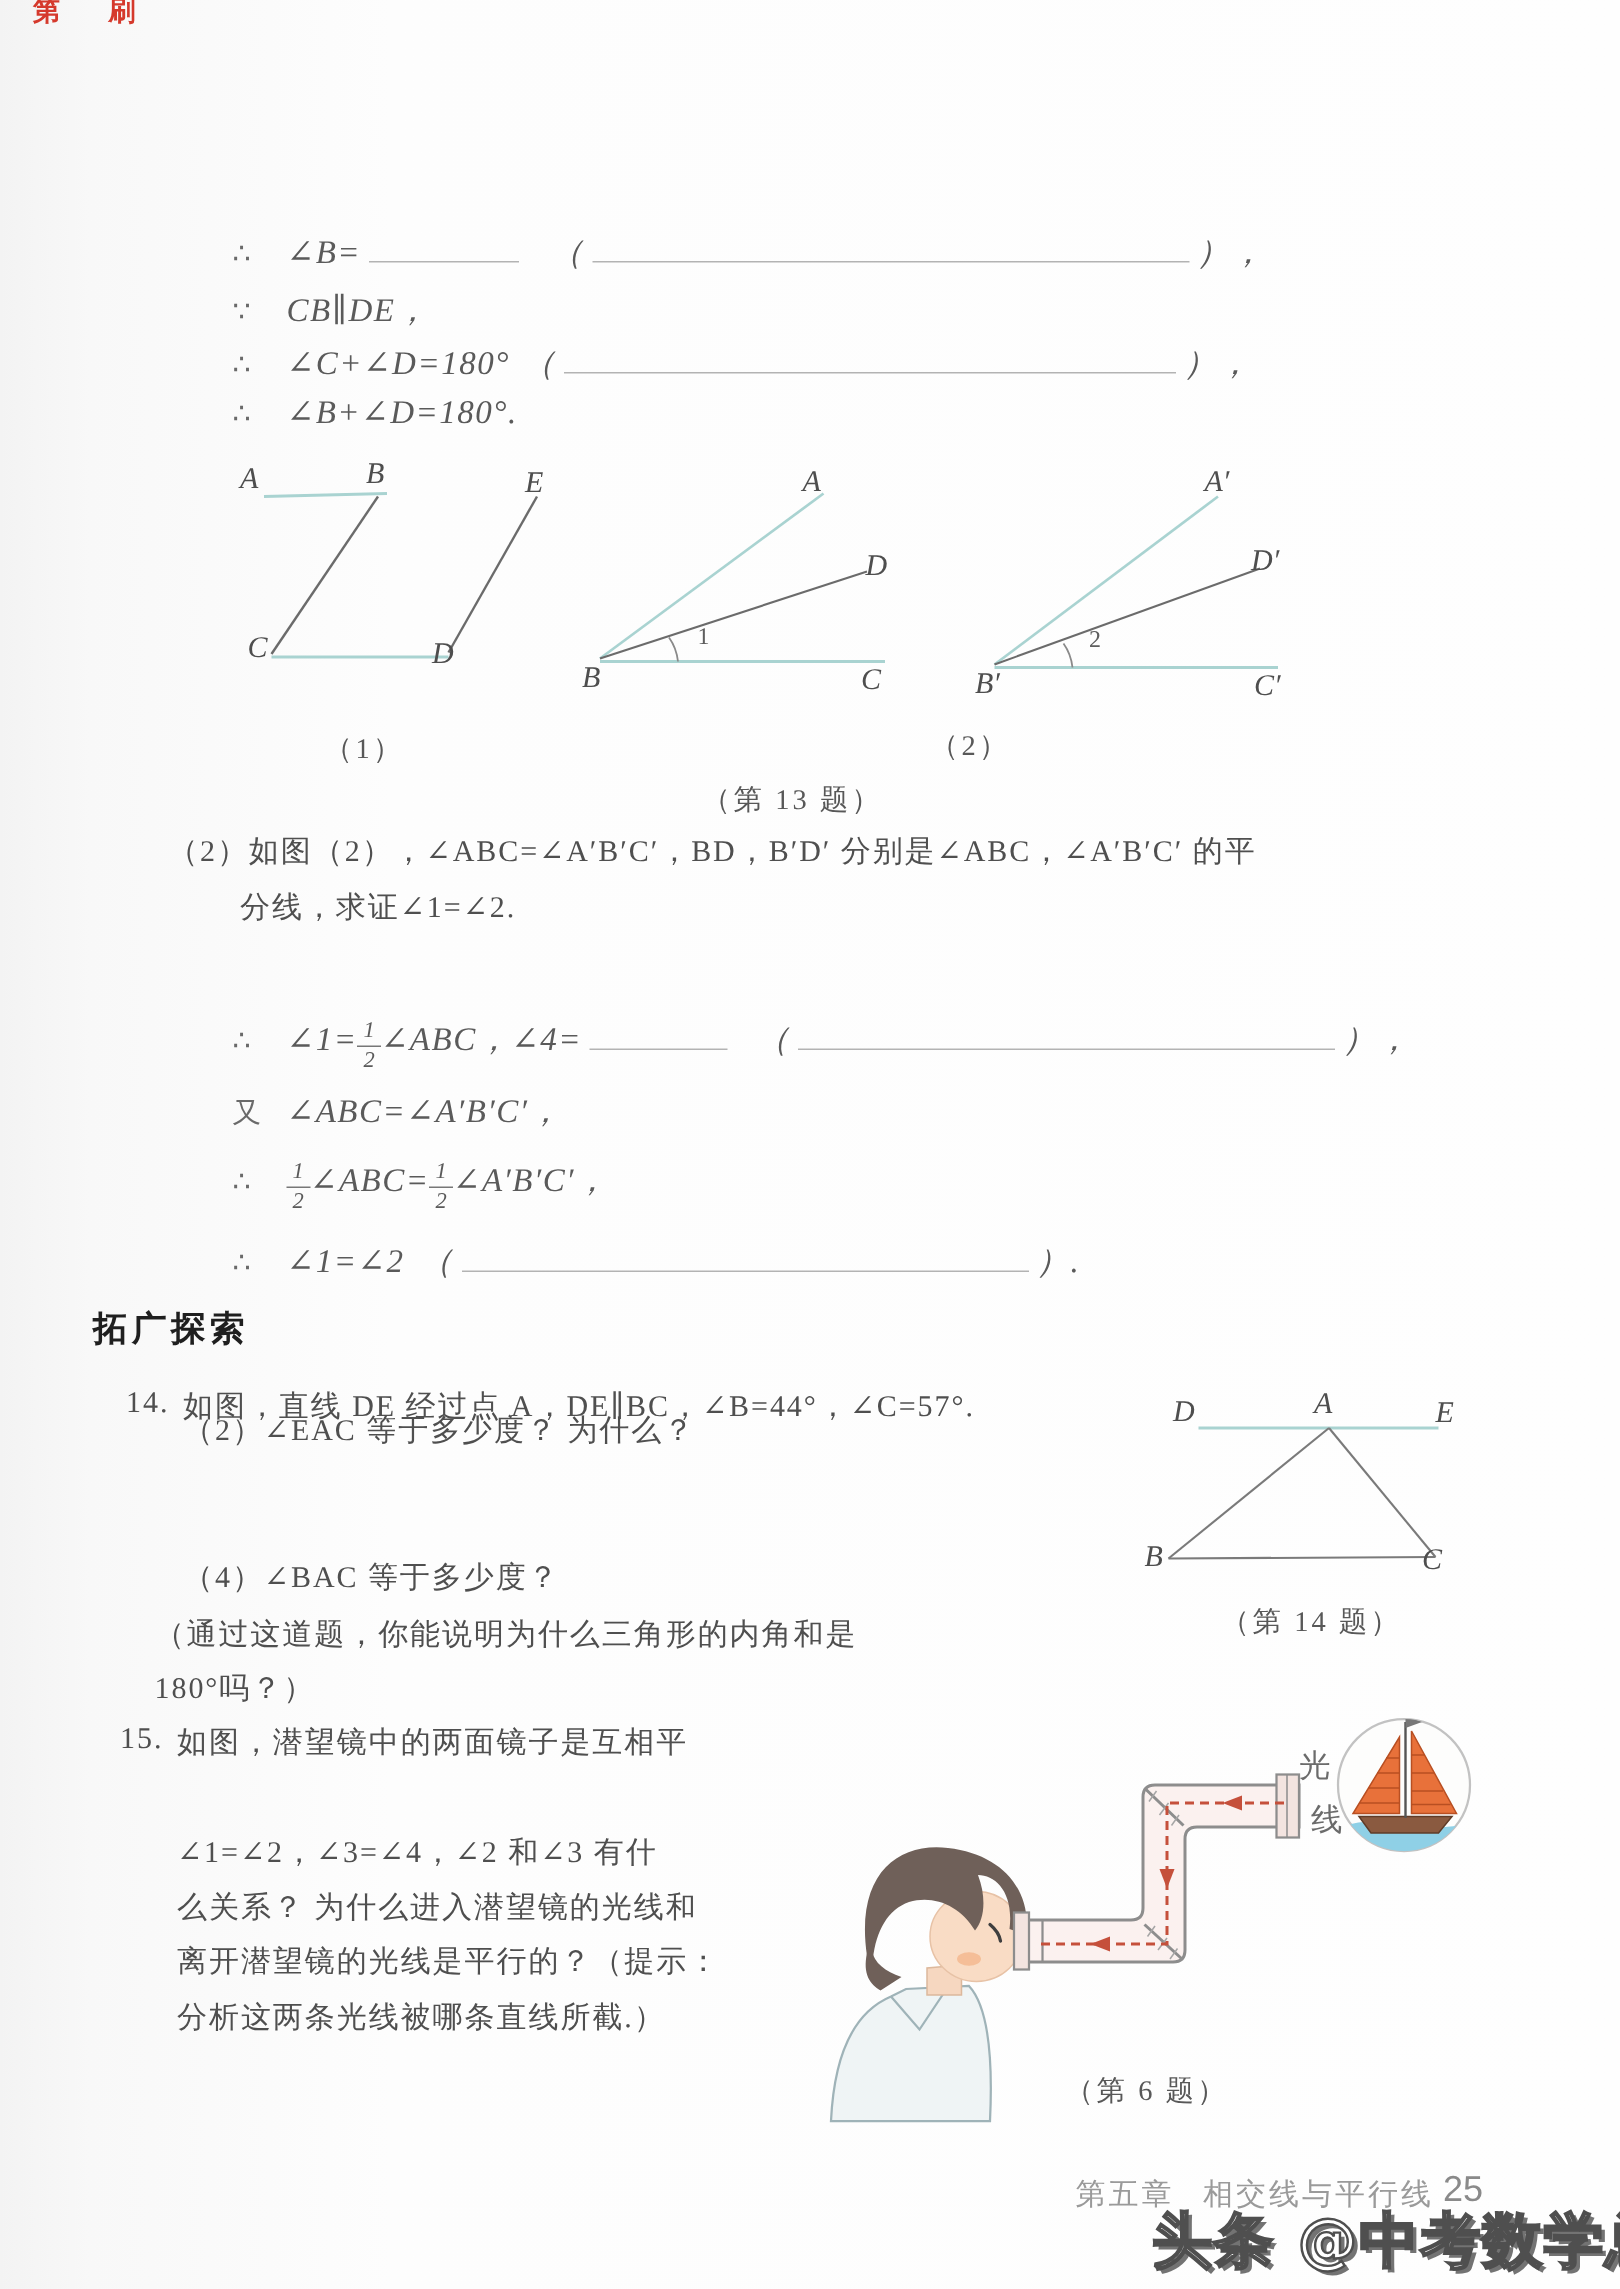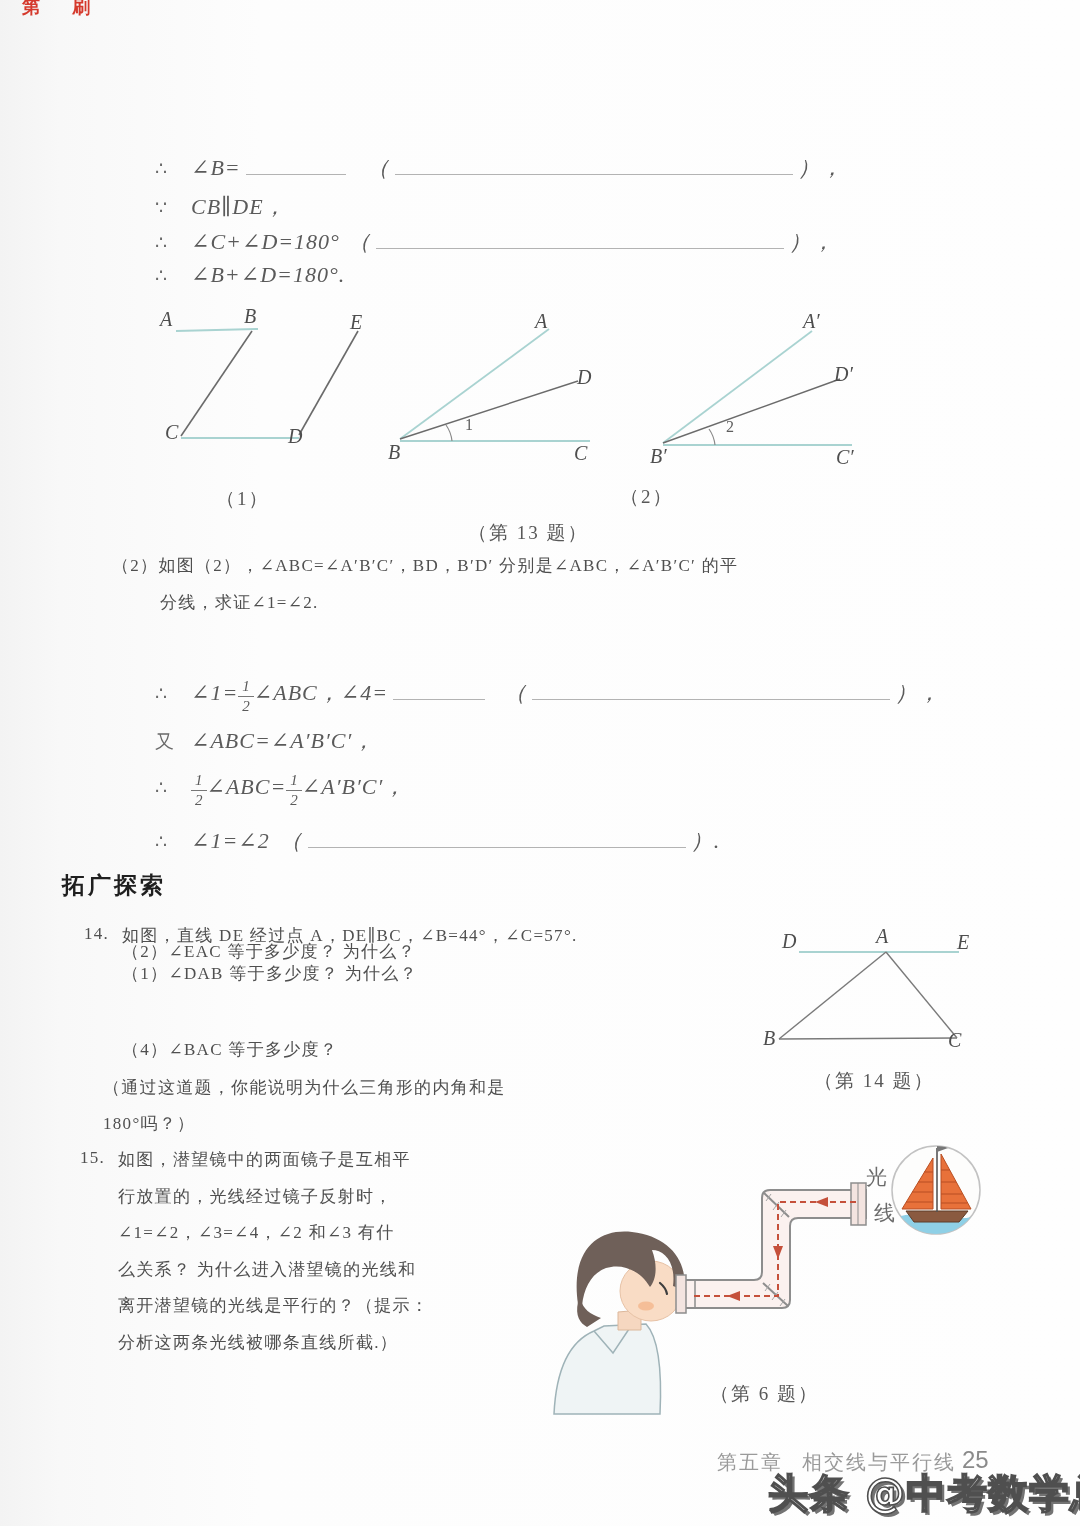--- a/index.html
+++ b/index.html
@@ -12,21 +12,21 @@
   .corner{position:absolute; left:22px; top:-5px; color:#d5392c; font-size:18px; font-weight:bold; letter-spacing:13px; font-family:"DejaVu Sans",sans-serif;}
   
   .line{position:absolute; white-space:nowrap; font-size:22px; color:#5a5a5a;}
   .sym{display:inline-block; width:36px; font-size:19px; color:#6a6a6a; font-family:"DejaVu Sans",sans-serif;}
   .m{font-family:"Liberation Serif","DejaVu Serif","DejaVu Sans",serif; font-style:italic; letter-spacing:1px;}
   .blank{display:inline-block; height:5px; border-bottom:1.5px solid #b3b3b3; margin:0 5px;}
   .frac{display:inline-block; text-align:center; vertical-align:-11px; line-height:1; font-size:15px; font-style:italic; color:#5a5a5a;}
   .frac .num{display:block; padding:0 4px 2px;}
   .frac .den{display:block; border-top:1.2px solid #777; padding:2px 4px 0;}
   
-  .txt{position:absolute; white-space:nowrap; font-size:17px; color:#4f4f4f; letter-spacing:1.3px;}
+  .txt{position:absolute; white-space:nowrap; font-size:20px; color:#4f4f4f; letter-spacing:1.3px;}
   .heading{position:absolute; font-family:Liberation Sans, sans-serif; font-weight:bold; font-size:23px; color:#1f1f1f; letter-spacing:3px;text-align:center;}
   
   .lbl{position:absolute; font-family:"Liberation Serif",serif; font-style:italic; font-size:20px; color:#4e4e4e; white-space:nowrap;}
   .small-num{position:absolute; font-family:"Liberation Serif",serif; font-size:16px; color:#5e5e5e;}
   .cap{position:absolute; font-size:19px; color:#585858; letter-spacing:2px; white-space:nowrap;}
   .light-label{position:absolute; font-size:21px; color:#6b6b6b;}
   
   .footer-text{position:absolute; font-size:20px; color:#9a9a9a; letter-spacing:2px; white-space:nowrap;}
   .page-num{position:absolute; font-size:24px; color:#8a8a8a; font-family:"Liberation Sans",sans-serif;}
   .watermark{
@@ -174,36 +174,34 @@
     <span class="sym">∴</span><span class="frac"><span class="num">1</span><span class="den">2</span></span><span class="m">∠ABC=</span><span class="frac"><span class="num">1</span><span class="den">2</span></span><span class="m">∠A′B′C′，</span>
   </div>
   <div class="line" style="left:155px;top:826px">
     <span class="sym">∴</span><span class="m">∠1=∠2</span><span class="m" style="margin-left:10px">（</span><span class="blank" style="width:378px"></span><span class="m">）.</span>
   </div>
 
   <span class="heading" style="left:62px;top:870px">拓广探索</span>
 
   <span class="txt" style="left:84px;top:924px">14.</span>
   <span class="txt" style="left:122px;top:924px">如图，直线 DE 经过点 A，DE∥BC，∠B=44°，∠C=57°.</span>
-  <span class="txt" style="left:122px;top:962px">（1）∠DAB 等于多少度？ 为什么？</span>
   <span class="txt" style="left:122px;top:940px">（2）∠EAC 等于多少度？ 为什么？</span>
   <span class="txt" style="left:122px;top:1038px">（4）∠BAC 等于多少度？</span>
   <span class="txt" style="left:103px;top:1076px">（通过这道题，你能说明为什么三角形的内角和是</span>
   <span class="txt" style="left:103px;top:1112px">180°吗？）</span>
 
   <span class="lbl" style="left:782px;top:930px">D</span>
   <span class="lbl" style="left:876px;top:925px">A</span>
   <span class="lbl" style="left:957px;top:931px">E</span>
   <span class="lbl" style="left:763px;top:1027px">B</span>
   <span class="lbl" style="left:948px;top:1029px">C</span>
   <span class="cap" style="left:814px;top:1068px">（第 14 题）</span>
 
   <span class="txt" style="left:80px;top:1148px">15.</span>
   <span class="txt" style="left:118px;top:1148px">如图，潜望镜中的两面镜子是互相平</span>
-  <span class="txt" style="left:118px;top:1185px">行放置的，光线经过镜子反射时，</span>
   <span class="txt" style="left:118px;top:1221px">∠1=∠2，∠3=∠4，∠2 和∠3 有什</span>
   <span class="txt" style="left:118px;top:1258px">么关系？ 为什么进入潜望镜的光线和</span>
   <span class="txt" style="left:118px;top:1294px">离开潜望镜的光线是平行的？（提示：</span>
   <span class="txt" style="left:118px;top:1331px">分析这两条光线被哪条直线所截.）</span>
 
   <span class="light-label" style="left:866px;top:1163px">光</span>
   <span class="light-label" style="left:874px;top:1199px">线</span>
   <span class="cap" style="left:710px;top:1381px">（第 6 题）</span>
 
   <span class="footer-text" style="left:717px;top:1449px">第五章</span>

